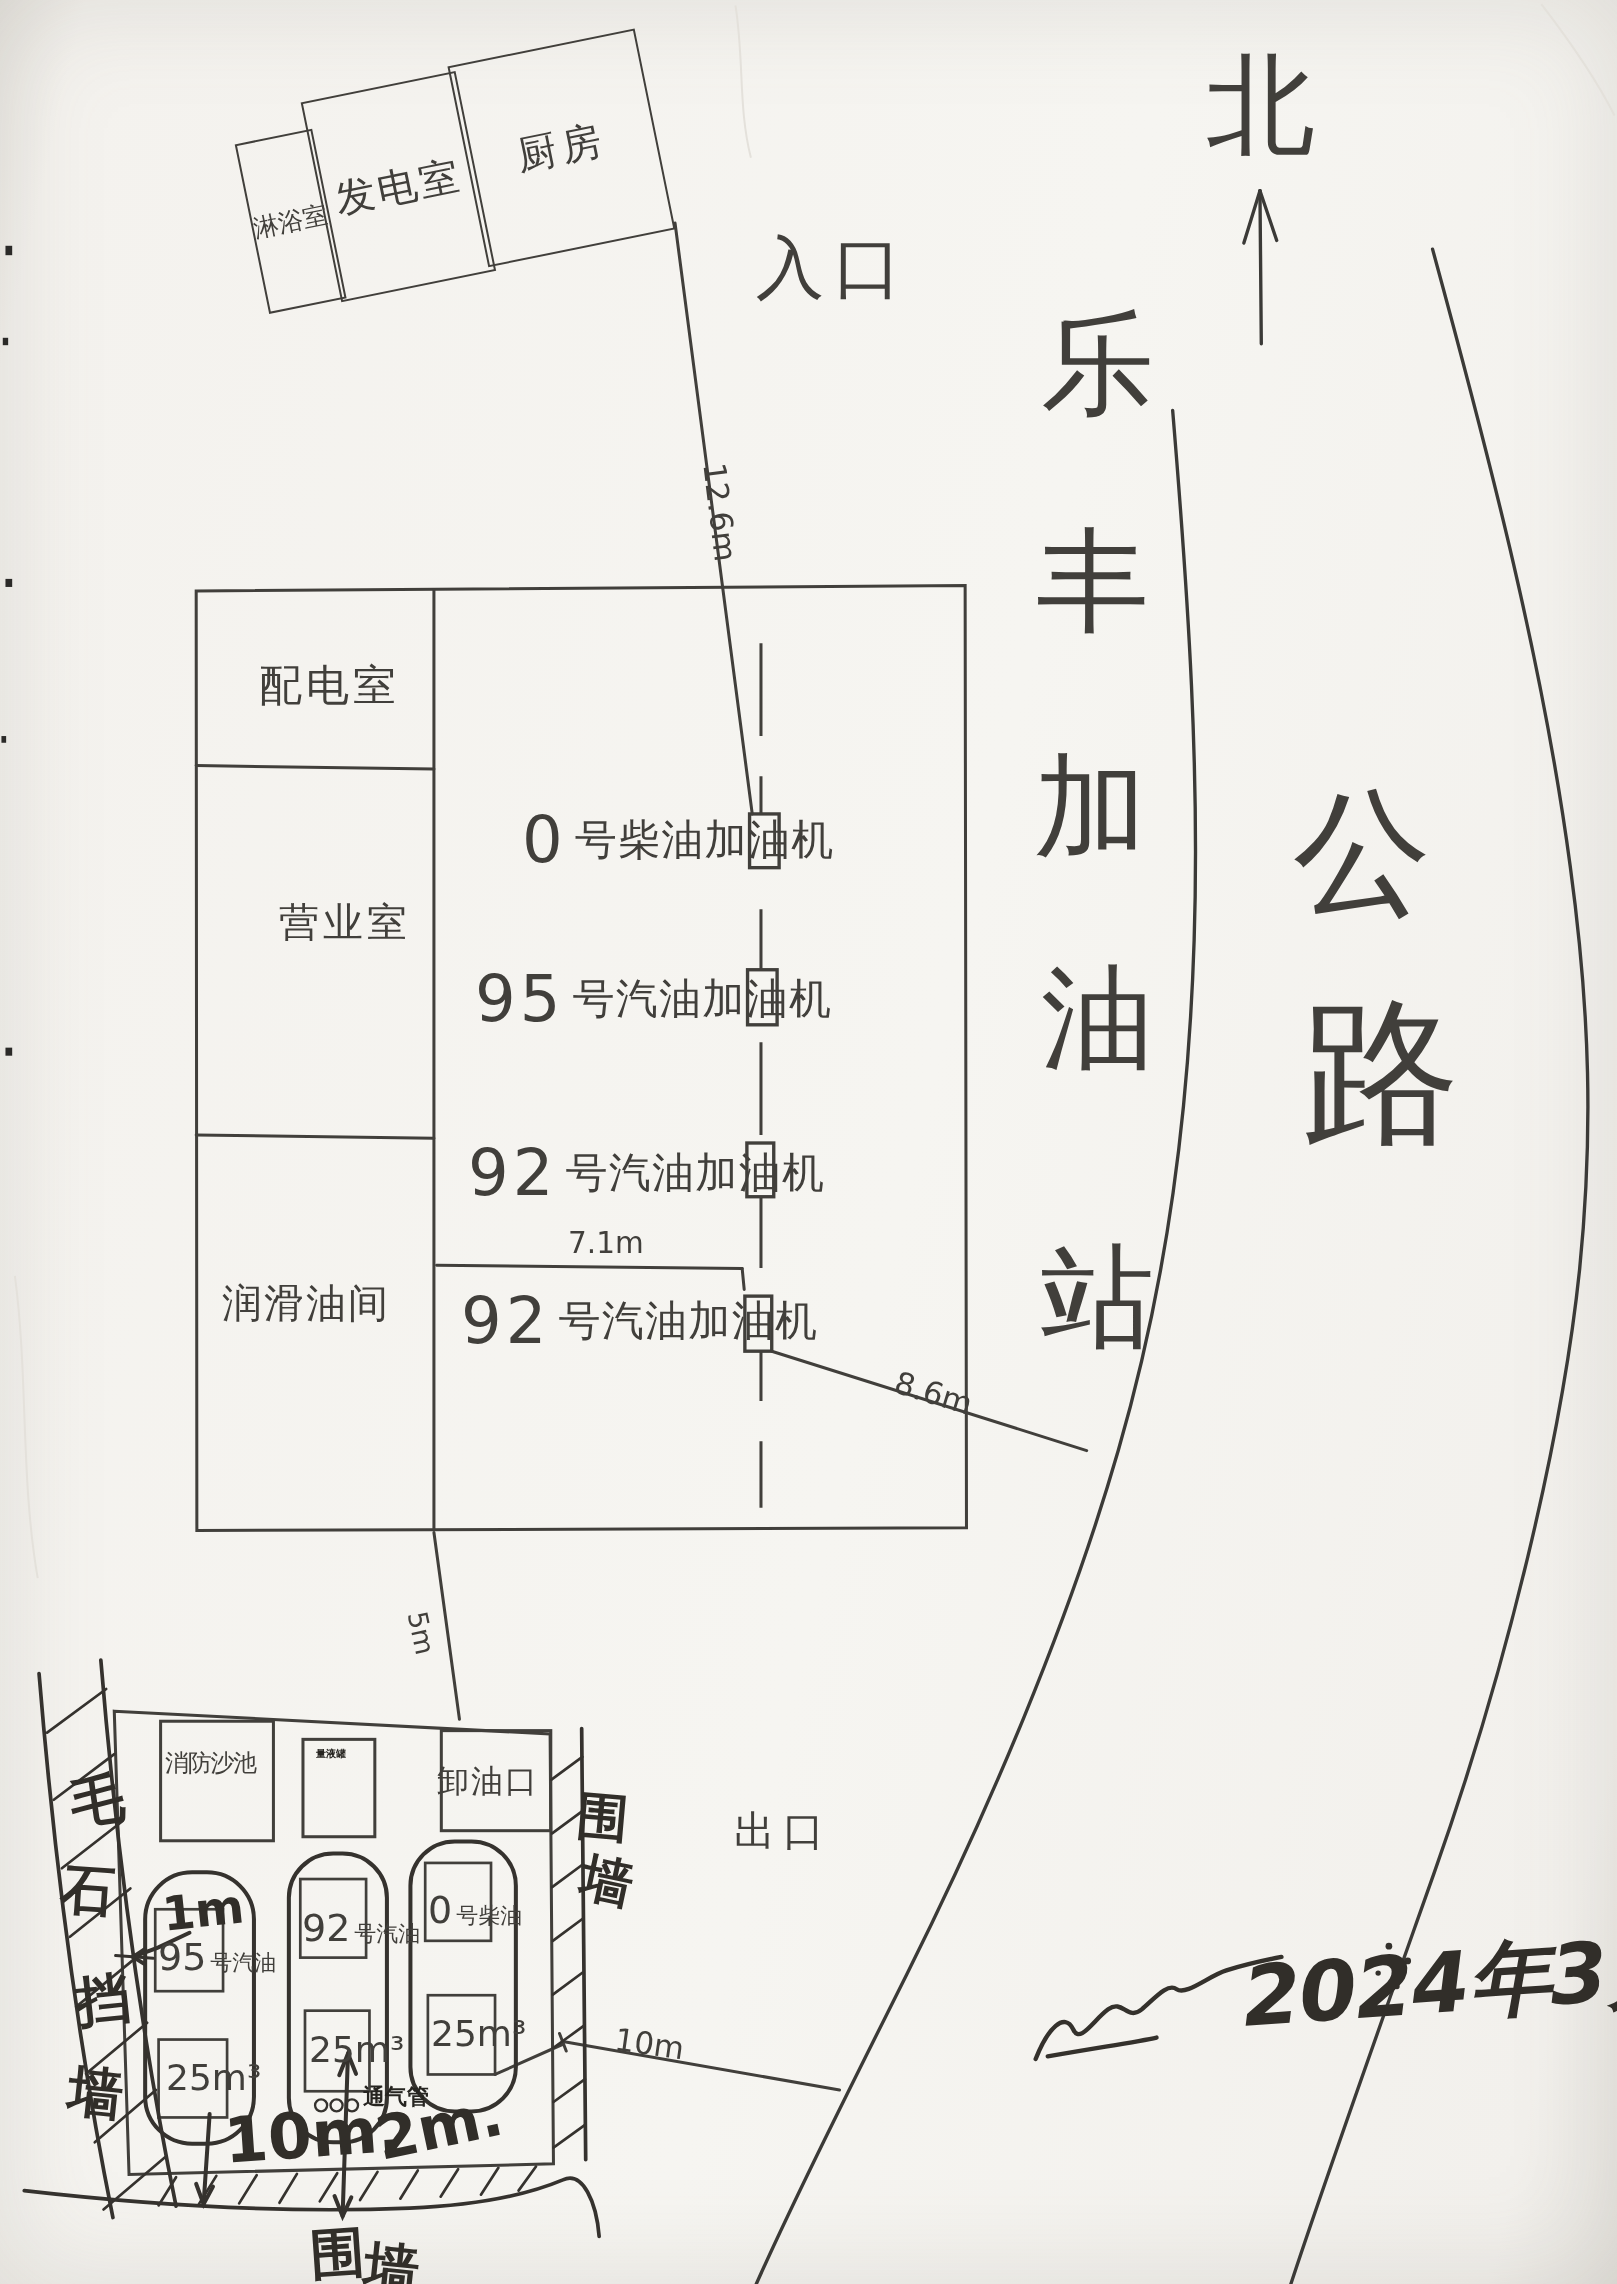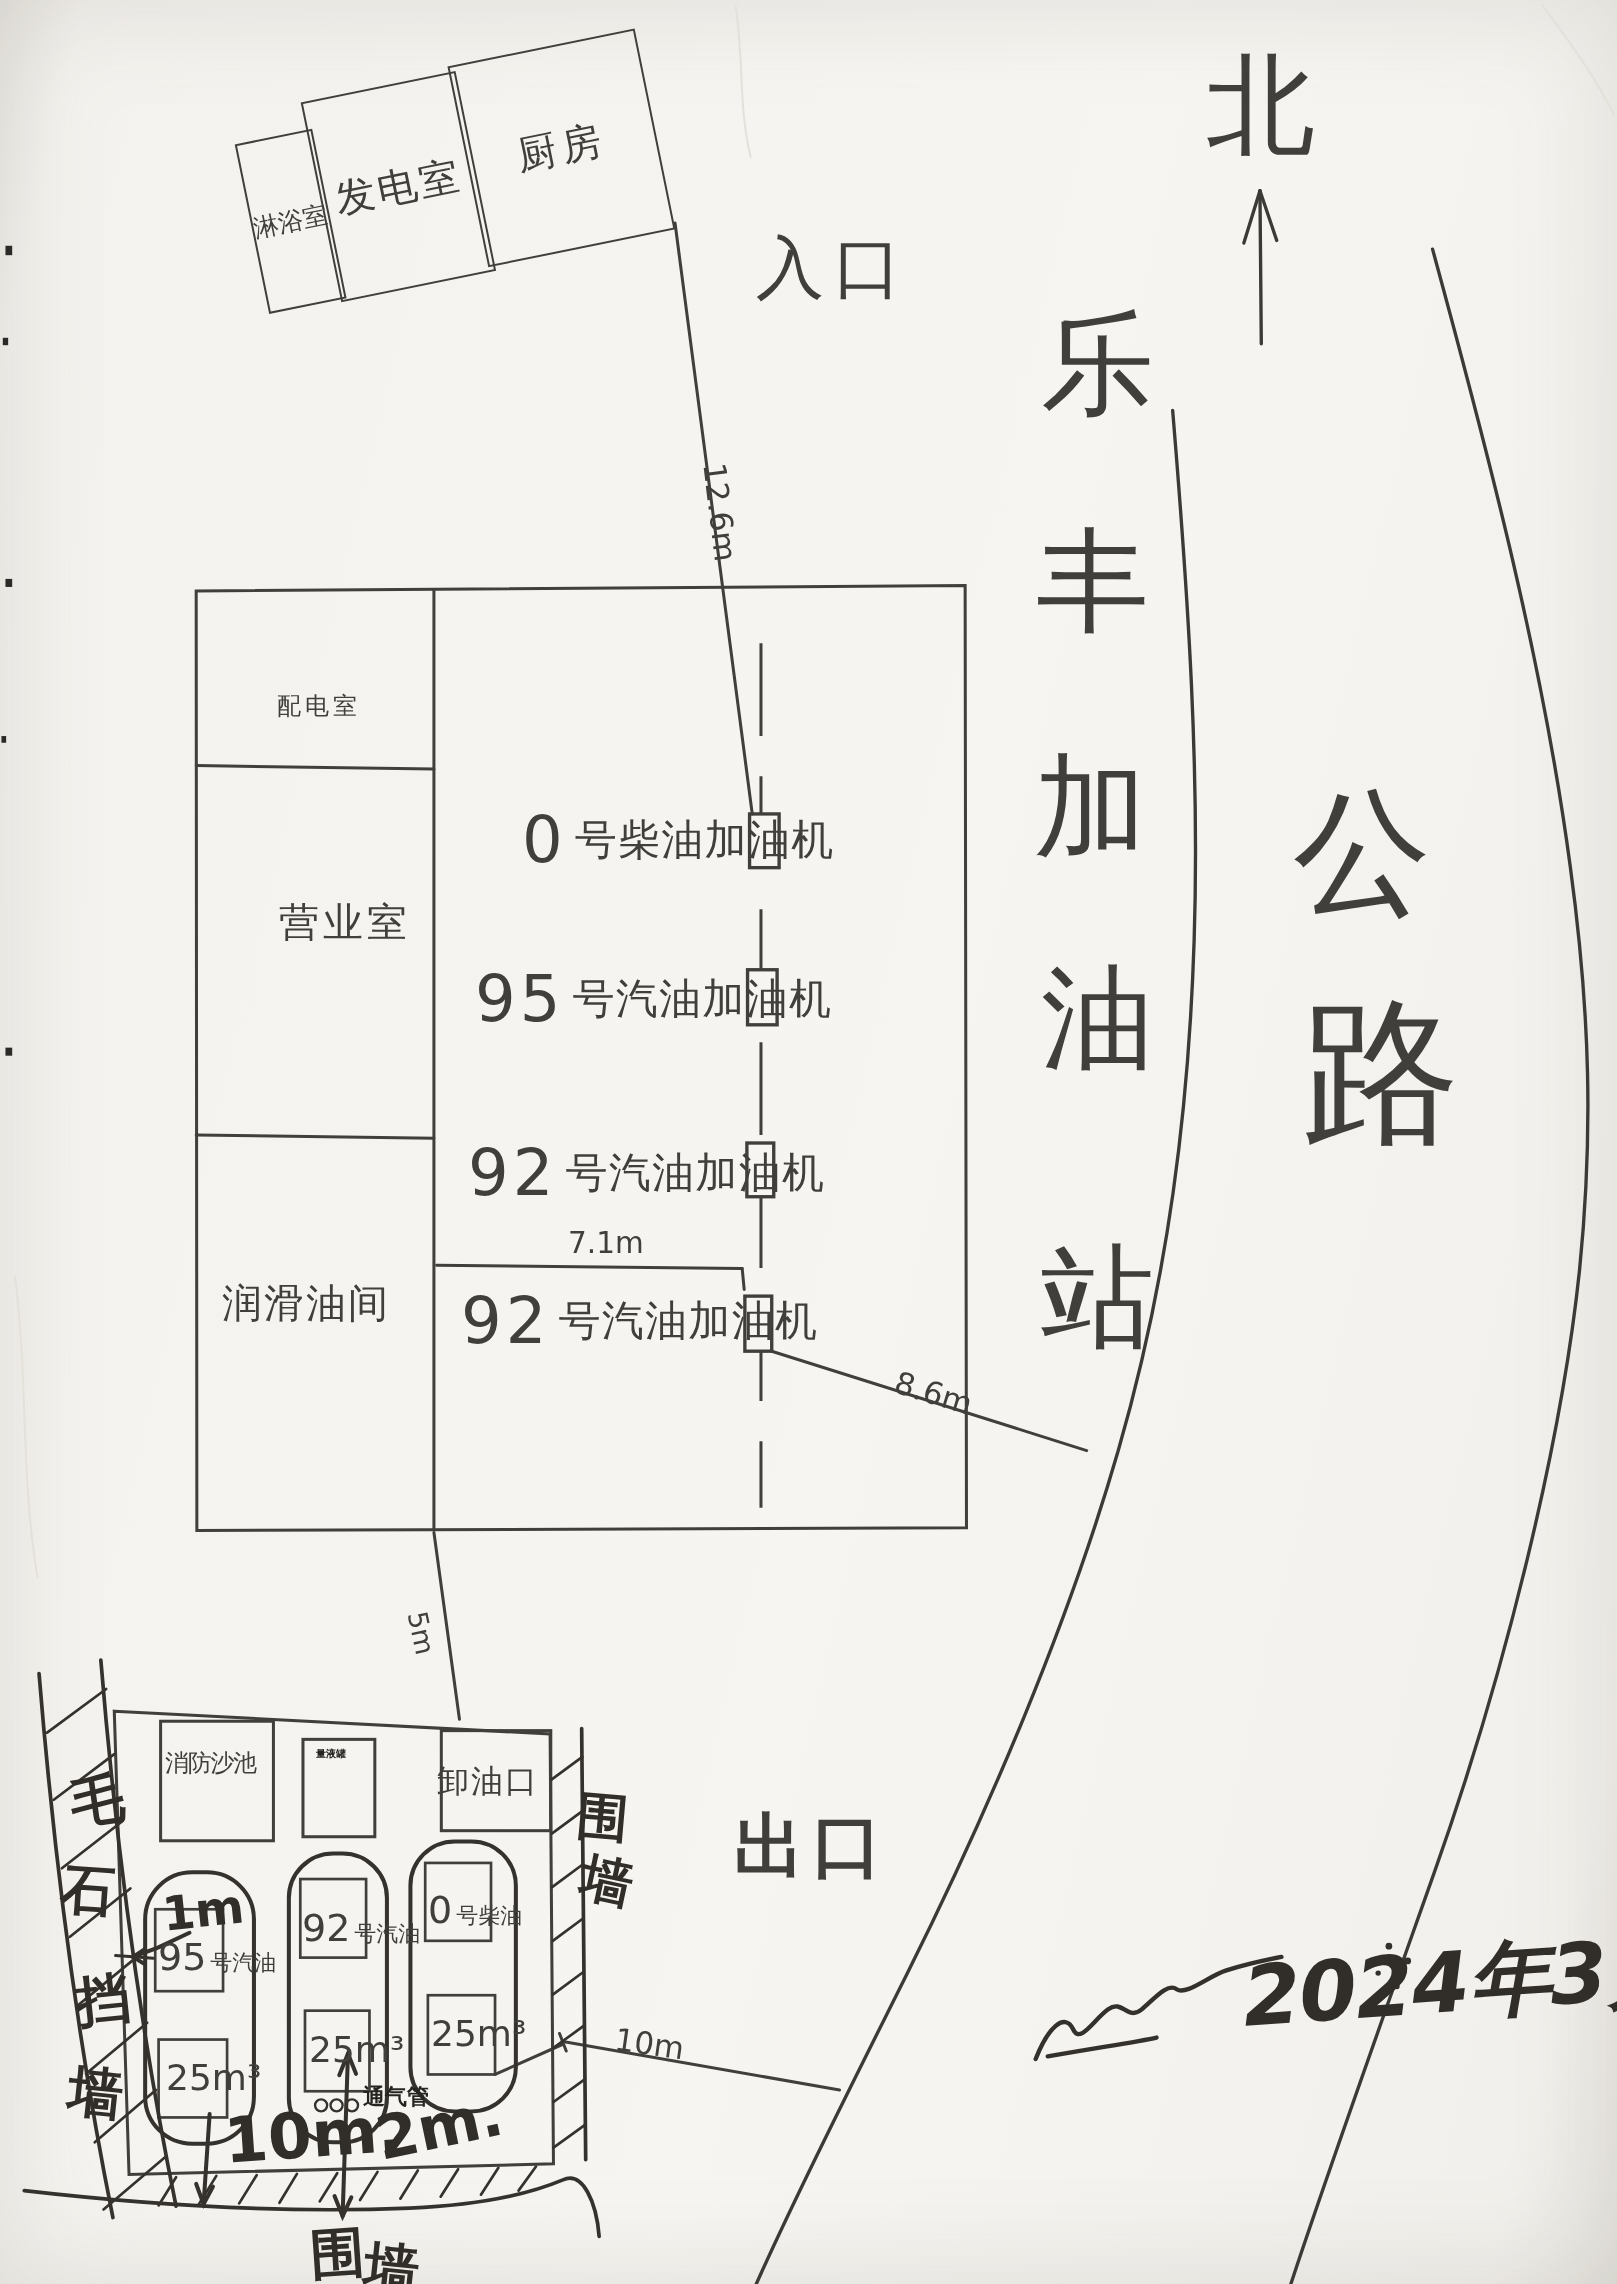--- a/index.html
+++ b/index.html
@@ -185,21 +185,21 @@
       <span class="tb-txt" style="font-size:25px;">淋浴室</span>
     </div>
     <div class="tb-cell" style="left:73px;top:34px;width:154px;height:200px;">
       <span style="font-size:40px;letter-spacing:2.7px;">发电室</span>
     </div>
     <div class="tb-cell" style="left:224px;top:28px;width:187px;height:201px;">
       <span style="font-size:40px;letter-spacing:5.4px;">厨房</span>
     </div>
   </div>
 
-  <span class="t" style="left:277px;top:664px;font-size:24px;letter-spacing:4px;margin-top:30px;">配电室</span>
+  <span class="t" style="left:259px;top:664px;font-size:43px;letter-spacing:4px;">配电室</span>
   <span class="t" style="left:279px;top:902px;font-size:40px;letter-spacing:4px;">营业室</span>
   <span class="t" style="left:222px;top:1283px;font-size:40px;letter-spacing:2px;">润滑油间</span>
 
   <div class="disp-row" style="left:522px;top:803px;">
     <span class="dnum">0</span>
     <span class="dtxt">号柴油加油机</span>
   </div>
   <div class="disp-row" style="left:475px;top:962px;">
     <span class="dnum">95</span>
     <span class="dtxt">号汽油加油机</span>
@@ -207,21 +207,21 @@
   <div class="disp-row" style="left:468px;top:1136px;">
     <span class="dnum">92</span>
     <span class="dtxt">号汽油加油机</span>
   </div>
   <div class="disp-row" style="left:461px;top:1284px;">
     <span class="dnum">92</span>
     <span class="dtxt">号汽油加油机</span>
   </div>
 
   <span class="t" style="left:756px;top:234px;font-size:68px;letter-spacing:9.4px;">入口</span>
-  <span class="t" style="left:734px;top:1811px;font-size:70px;letter-spacing:8px;font-weight:bold;">出口</span>
+  <span class="t" style="left:734px;top:1811px;font-size:41px;letter-spacing:8px;">出口</span>
 
   <span class="t" style="left:1206px;top:51px;font-size:109px;">北</span>
 
   <span class="vchar" style="left:1041px;top:308px;">乐</span>
   <span class="vchar" style="left:1036px;top:525px;">丰</span>
   <span class="vchar" style="left:1034px;top:751px;">加</span>
   <span class="vchar" style="left:1041px;top:962px;">油</span>
   <span class="vchar" style="left:1041px;top:1241px;">站</span>
 
   <span class="t" style="left:1293px;top:784px;font-size:138px;">公</span>

